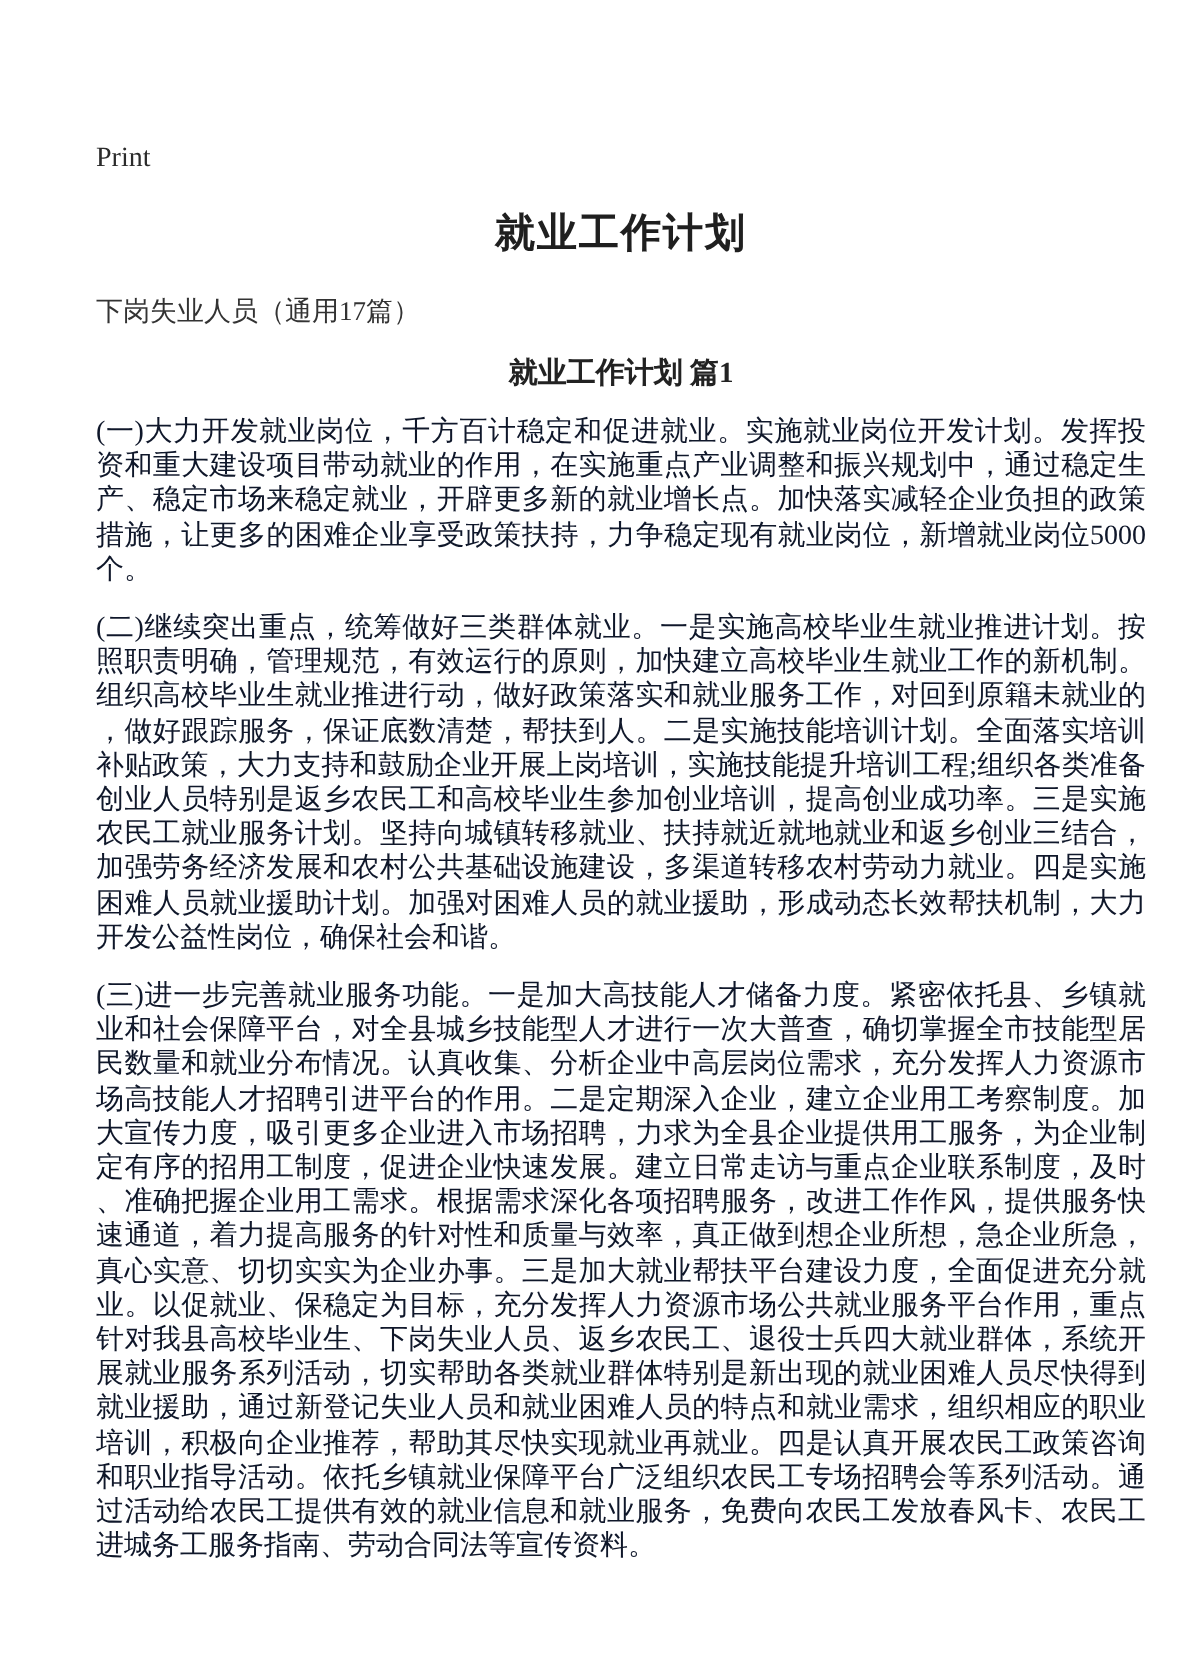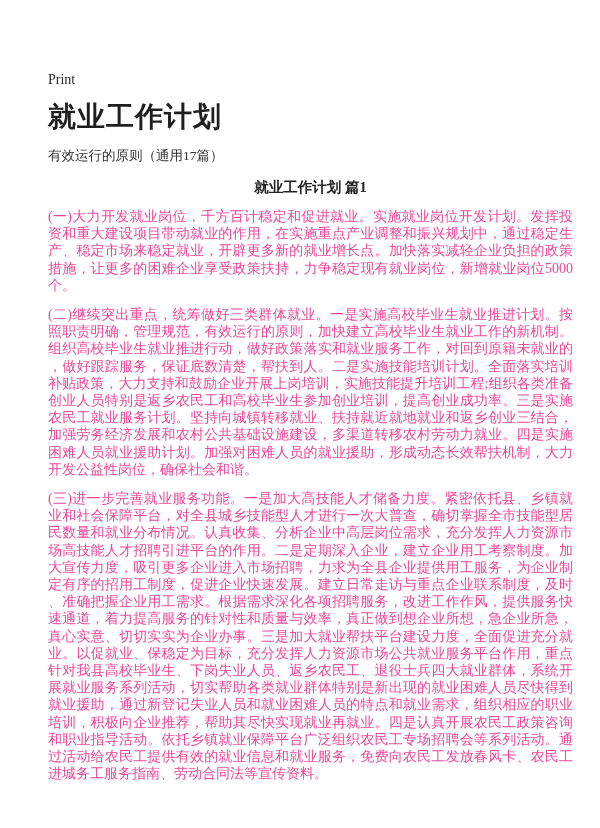--- a/index.html
+++ b/index.html
@@ -25,21 +25,22 @@
   .print-link {
     display: inline-block;
     font-size: 14px;
     line-height: 18px;
     color: #2b2b2b;
     cursor: pointer;
     margin: 0;
   }
   .doc-title {
     margin: 16px 0 0 0;
-    font-size: 28px;
+    text-align: center;
+    font-size: 20px;
     line-height: 24px;
     font-weight: bold;
     color: #1f1f1f;
     letter-spacing: 1px;
   }
   .doc-subtitle {
     margin: 18px 0 0 0;
     font-size: 13.5px;
     line-height: 18px;
     color: #333333;
@@ -53,34 +54,34 @@
     text-align: center;
   }
   .article-body {
     margin-top: 2px;
   }
   .para {
     margin: 12px 0 11px 0;
     font-size: 14px;
     line-height: 17.2px;
     text-align: justify;
-    color: #ec4899;
+    color: #0f172a;
     line-break: anywhere;
     overflow-wrap: break-word;
   }
 </style>
 </head>
 <body>
 
 <div class="page">
   <span class="print-link">Print</span>
 
   <h1 class="doc-title">就业工作计划</h1>
 
-  <div class="doc-subtitle">有效运行的原则（通用17篇）</div>
+  <div class="doc-subtitle">下岗失业人员（通用17篇）</div>
 
   <h2 class="section-heading">就业工作计划 篇1</h2>
 
   <div class="article-body">
 
   <p class="para">(一)大力开发就业岗位，千方百计稳定和促进就业。实施就业岗位开发计划。发挥投资和重大建设项目带动就业的作用，在实施重点产业调整和振兴规划中，通过稳定生产、稳定市场来稳定就业，开辟更多新的就业增长点。加快落实减轻企业负担的政策措施，让更多的困难企业享受政策扶持，力争稳定现有就业岗位，新增就业岗位5000个。</p>
       <p class="para">(二)继续突出重点，统筹做好三类群体就业。一是实施高校毕业生就业推进计划。按照职责明确，管理规范，有效运行的原则，加快建立高校毕业生就业工作的新机制。组织高校毕业生就业推进行动，做好政策落实和就业服务工作，对回到原籍未就业的，做好跟踪服务，保证底数清楚，帮扶到人。二是实施技能培训计划。全面落实培训补贴政策，大力支持和鼓励企业开展上岗培训，实施技能提升培训工程;组织各类准备创业人员特别是返乡农民工和高校毕业生参加创业培训，提高创业成功率。三是实施农民工就业服务计划。坚持向城镇转移就业、扶持就近就地就业和返乡创业三结合，加强劳务经济发展和农村公共基础设施建设，多渠道转移农村劳动力就业。四是实施困难人员就业援助计划。加强对困难人员的就业援助，形成动态长效帮扶机制，大力开发公益性岗位，确保社会和谐。</p>
       <p class="para">(三)进一步完善就业服务功能。一是加大高技能人才储备力度。紧密依托县、乡镇就业和社会保障平台，对全县城乡技能型人才进行一次大普查，确切掌握全市技能型居民数量和就业分布情况。认真收集、分析企业中高层岗位需求，充分发挥人力资源市场高技能人才招聘引进平台的作用。二是定期深入企业，建立企业用工考察制度。加大宣传力度，吸引更多企业进入市场招聘，力求为全县企业提供用工服务，为企业制定有序的招用工制度，促进企业快速发展。建立日常走访与重点企业联系制度，及时、准确把握企业用工需求。根据需求深化各项招聘服务，改进工作作风，提供服务快速通道，着力提高服务的针对性和质量与效率，真正做到想企业所想，急企业所急，真心实意、切切实实为企业办事。三是加大就业帮扶平台建设力度，全面促进充分就业。以促就业、保稳定为目标，充分发挥人力资源市场公共就业服务平台作用，重点针对我县高校毕业生、下岗失业人员、返乡农民工、退役士兵四大就业群体，系统开展就业服务系列活动，切实帮助各类就业群体特别是新出现的就业困难人员尽快得到就业援助，通过新登记失业人员和就业困难人员的特点和就业需求，组织相应的职业培训，积极向企业推荐，帮助其尽快实现就业再就业。四是认真开展农民工政策咨询和职业指导活动。依托乡镇就业保障平台广泛组织农民工专场招聘会等系列活动。通过活动给农民工提供有效的就业信息和就业服务，免费向农民工发放春风卡、农民工进城务工服务指南、劳动合同法等宣传资料。</p>
     </div>
 </div>

